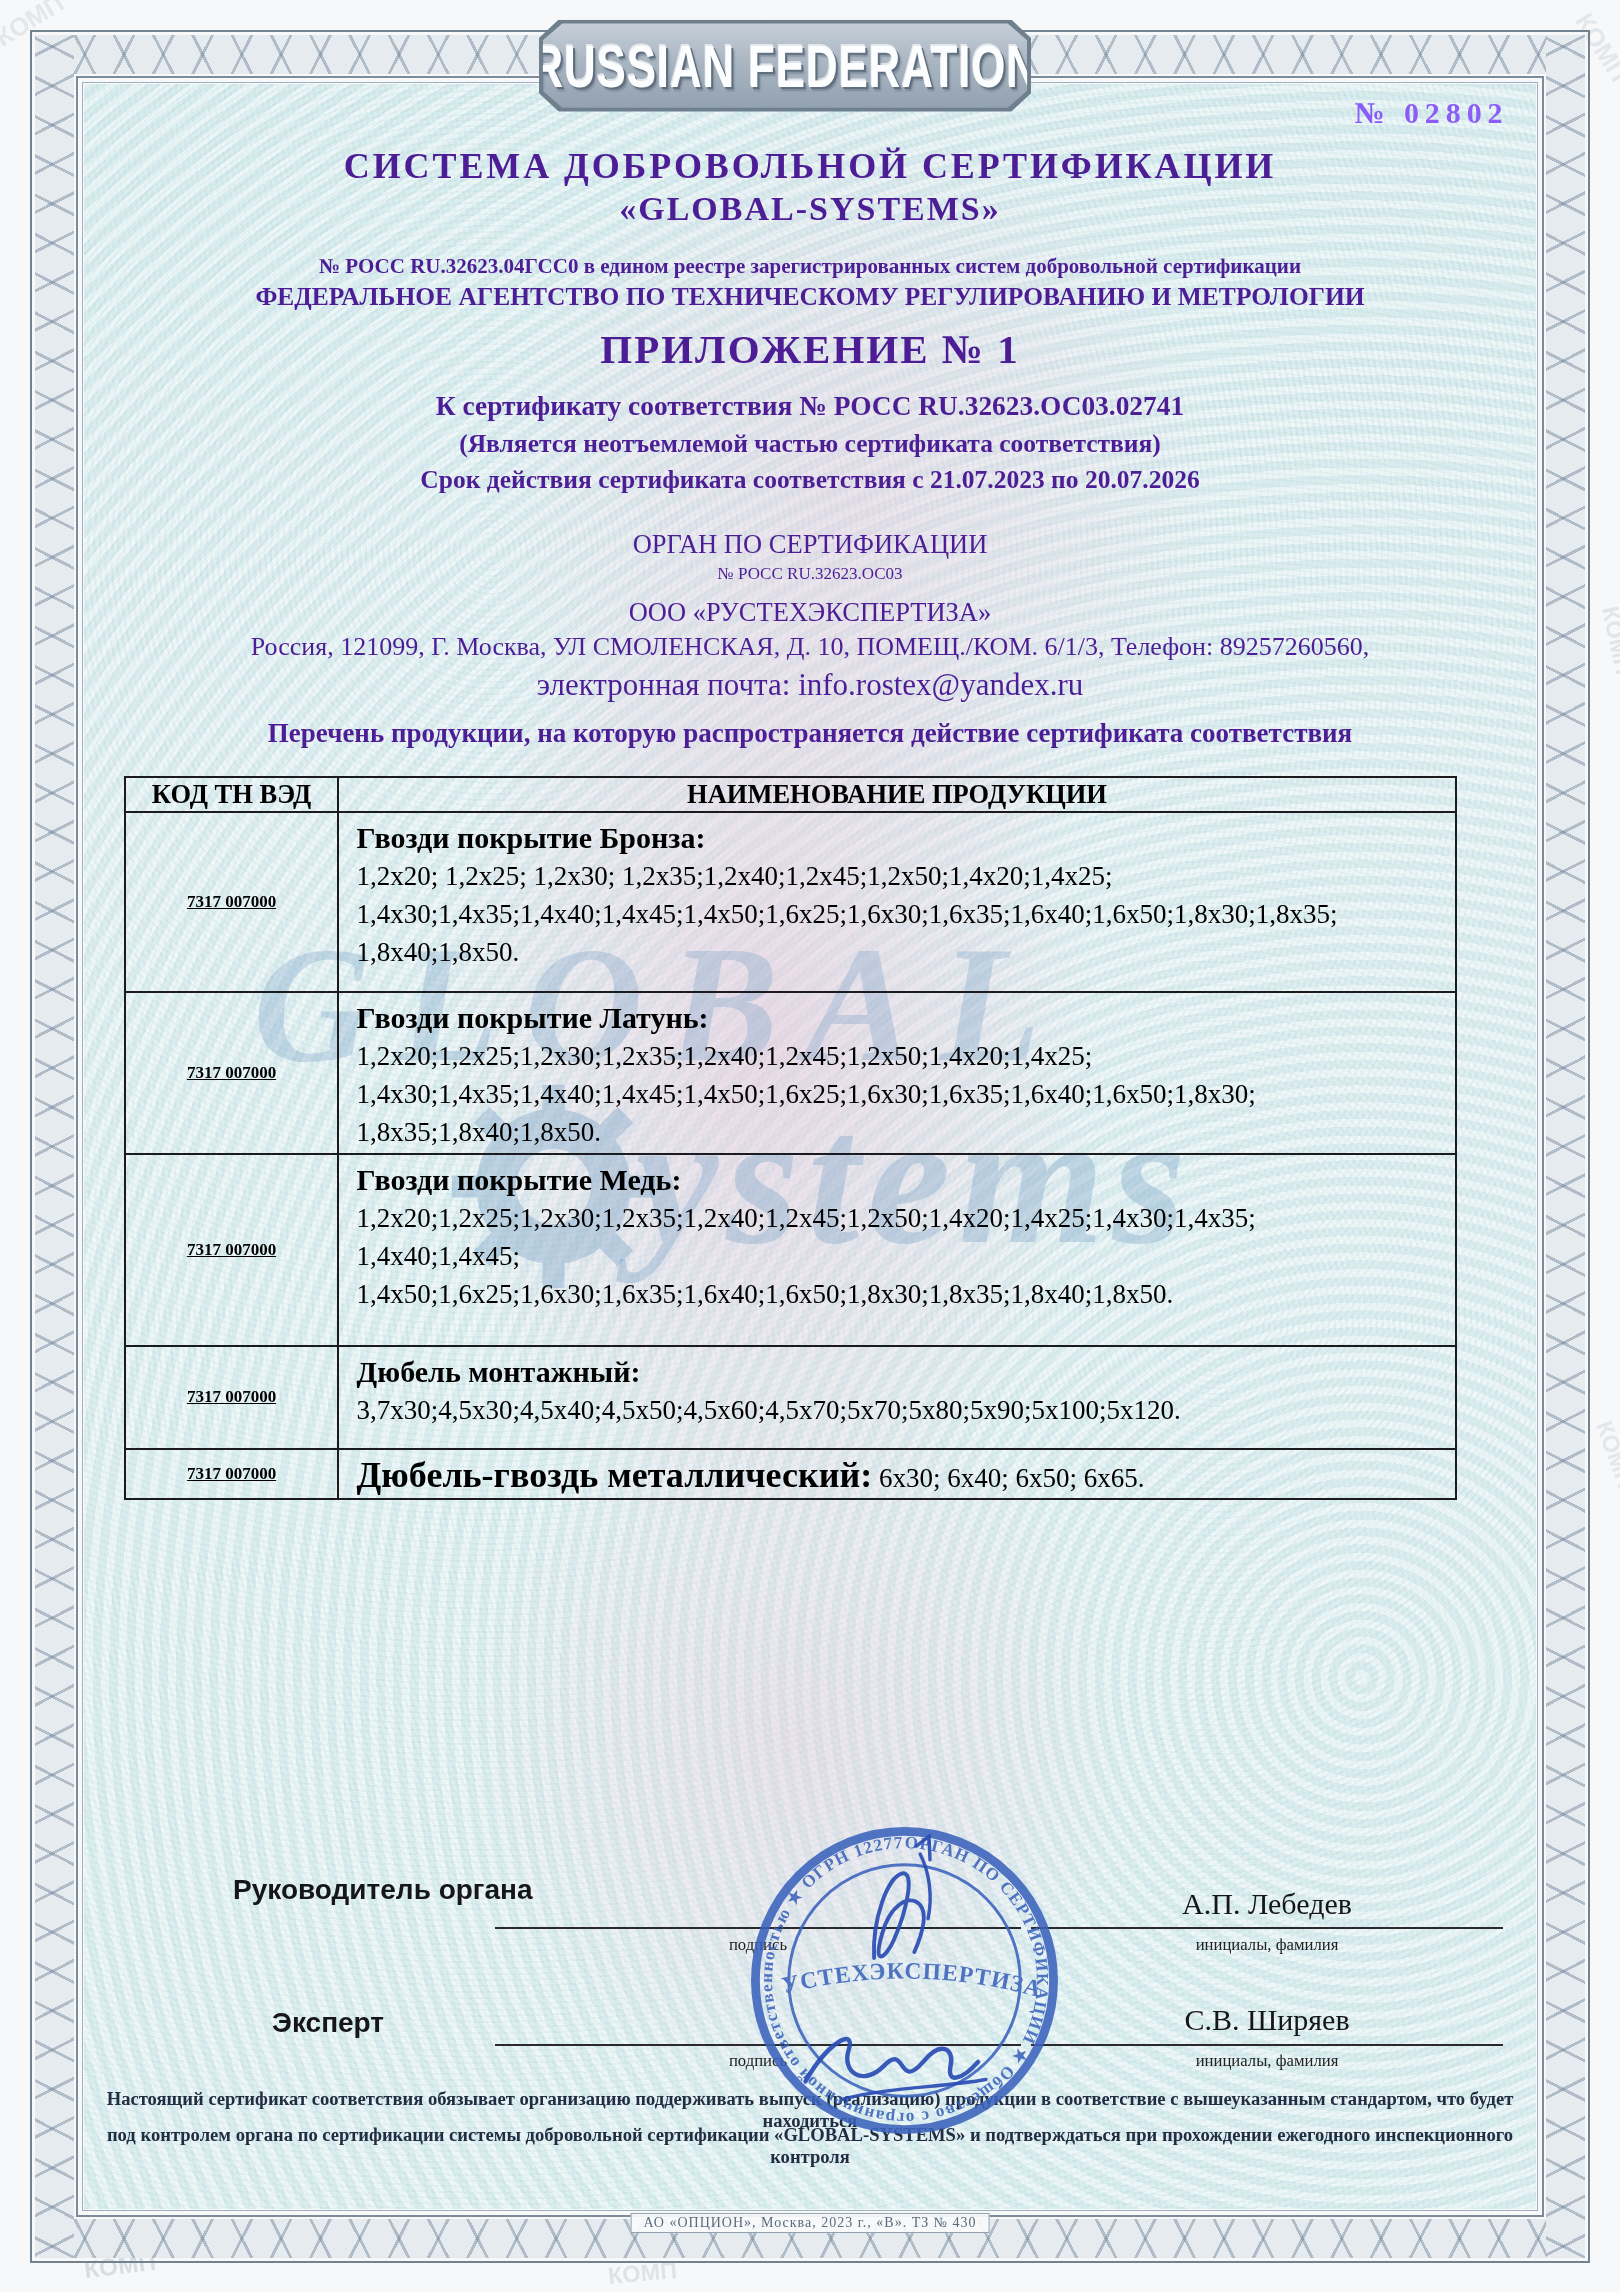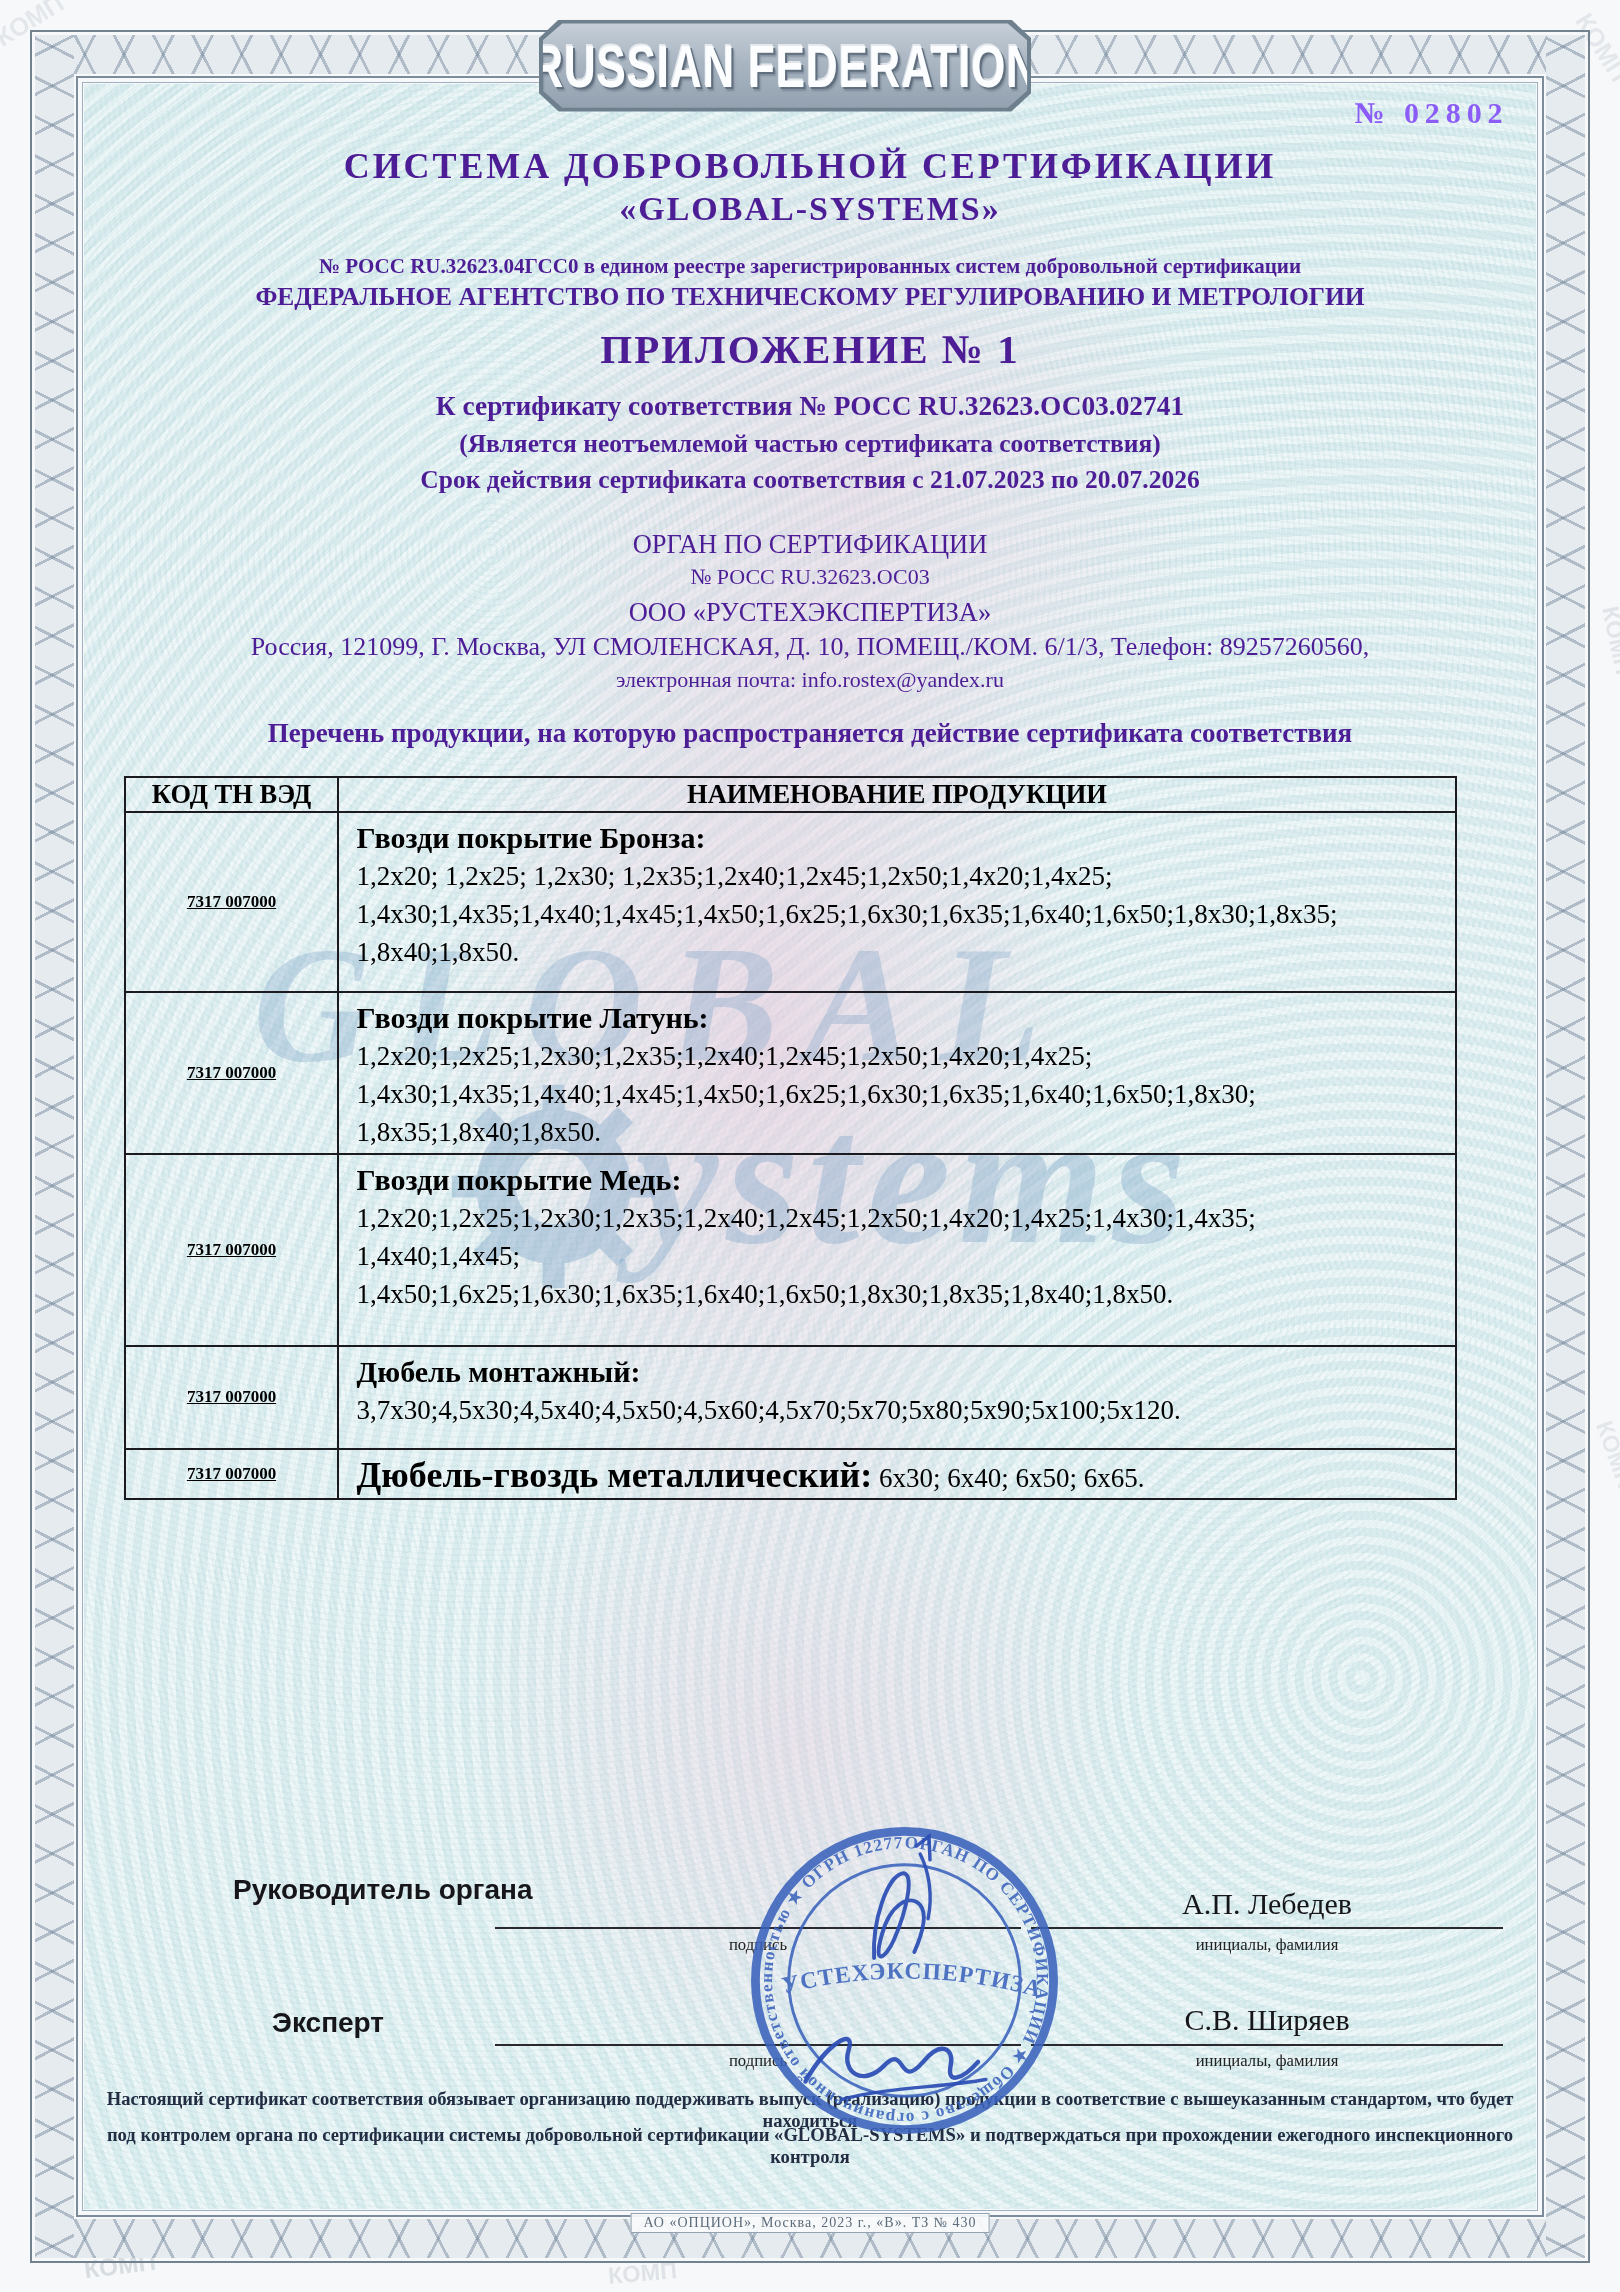--- a/index.html
+++ b/index.html
@@ -134,24 +134,24 @@
 <div class="ctr b" style="top:145px;font-size:36px;letter-spacing:2.9px;">СИСТЕМА ДОБРОВОЛЬНОЙ СЕРТИФИКАЦИИ</div>
 <div class="ctr b" style="top:190px;font-size:34px;letter-spacing:2px;">«GLOBAL-SYSTEMS»</div>
 <div class="ctr b" style="top:254px;font-size:21px;">№ РОСС RU.32623.04ГСС0 в едином реестре зарегистрированных систем добровольной сертификации</div>
 <div class="ctr b" style="top:282px;font-size:25.5px;">ФЕДЕРАЛЬНОЕ АГЕНТСТВО ПО ТЕХНИЧЕСКОМУ РЕГУЛИРОВАНИЮ И МЕТРОЛОГИИ</div>
 <div class="ctr b" style="top:325px;font-size:41px;letter-spacing:2px;">ПРИЛОЖЕНИЕ № 1</div>
 <div class="ctr b" style="top:391px;font-size:27.4px;">К сертификату соответствия № РОСС RU.32623.ОС03.02741</div>
 <div class="ctr b" style="top:429px;font-size:25.5px;">(Является неотъемлемой частью сертификата соответствия)</div>
 <div class="ctr b" style="top:465px;font-size:25.5px;">Срок действия сертификата соответствия с 21.07.2023 по 20.07.2026</div>
 
 <div class="ctr" style="top:529px;font-size:26.5px;">ОРГАН ПО СЕРТИФИКАЦИИ</div>
-<div class="ctr" style="top:564px;font-size:22px;">№ РОСС RU.32623.ОС03</div>
+<div class="ctr" style="top:564px;font-size:17px;">№ РОСС RU.32623.ОС03</div>
 <div class="ctr" style="top:597px;font-size:26.5px;">ООО «РУСТЕХЭКСПЕРТИЗА»</div>
 <div class="ctr" style="top:632px;font-size:26px;">Россия, 121099, Г. Москва, УЛ СМОЛЕНСКАЯ, Д. 10, ПОМЕЩ./КОМ. 6/1/3, Телефон: 89257260560,</div>
-<div class="ctr" style="top:667px;font-size:22px;text-align:center;">электронная почта: info.rostex@yandex.ru</div>
+<div class="ctr" style="top:667px;font-size:31px;text-align:center;">электронная почта: info.rostex@yandex.ru</div>
 
 <div class="ctr b" style="top:718px;font-size:27px;">Перечень продукции, на которую распространяется действие сертификата соответствия</div>
 
 <table class="prod">
   <tbody>
       <tr style="height:33px;">
     <th class="hcode">КОД ТН ВЭД</th>
     <th class="hname">НАИМЕНОВАНИЕ ПРОДУКЦИИ</th>
   </tr>
   <tr style="height:180px;">

